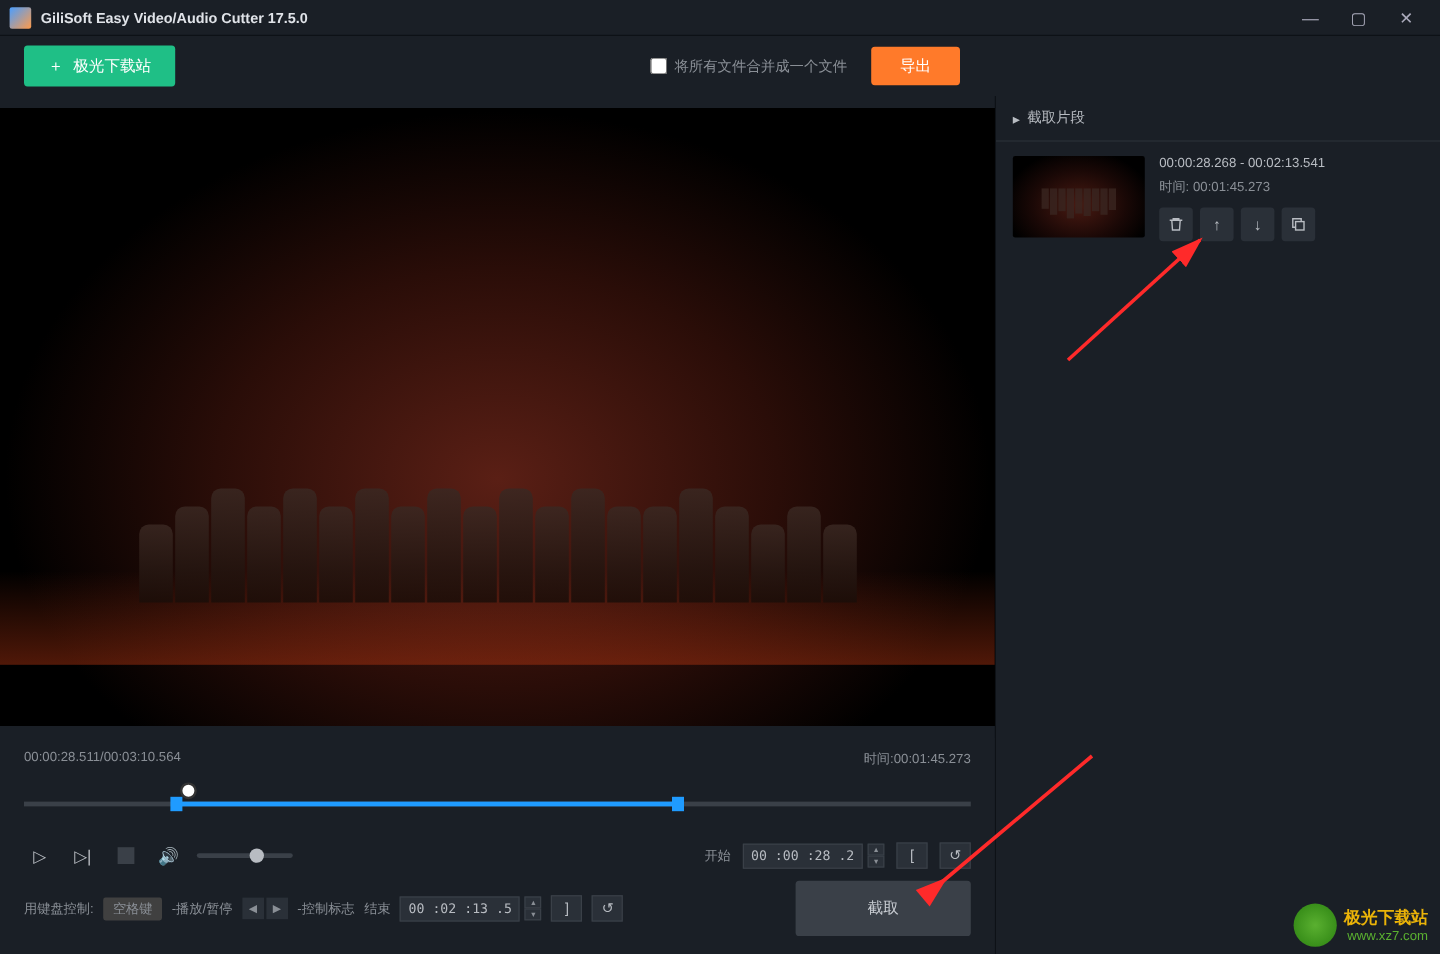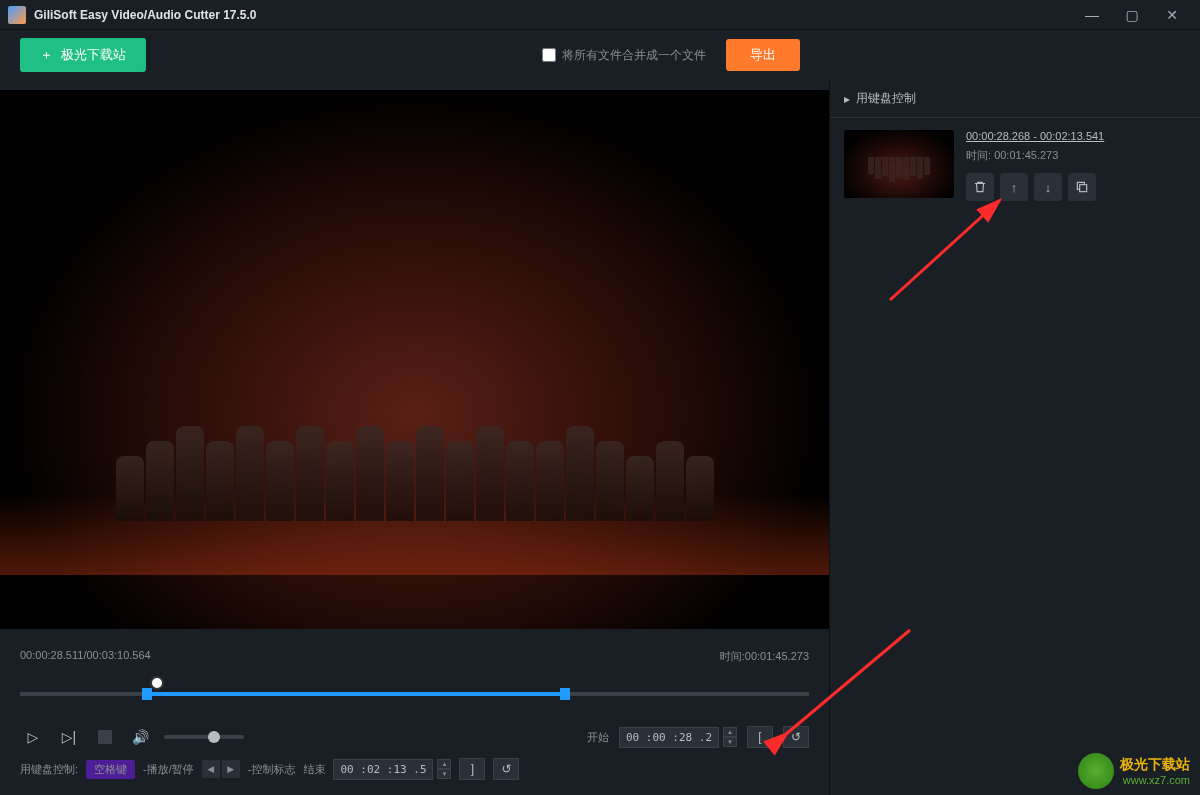--- a/index.html
+++ b/index.html
@@ -52,35 +52,35 @@
 .volume-slider { width: 80px; height: 4px; background: #3a4048; position: relative; border-radius: 2px; }
 .volume-slider::after { content: ''; position: absolute; left: 55%; top: -4px; width: 12px; height: 12px; background: #b8bcc2; border-radius: 50%; }
 .control-label { margin-left: auto; font-family: Liberation Serif, serif; }
 .time-input-group { display: flex; align-items: center; gap: 4px; }
 .time-input { background: #2a3038; border: 1px solid #3a4048; color: #b8bcc2; padding: 3px 6px; font-size: 11px; width: 100px; font-family: monospace; }
 .stepper { display: flex; flex-direction: column; }
 .stepper-btn { width: 14px; height: 10px; background: #2a3038; border: 1px solid #3a4048; font-size: 7px; color: #8a8f96; display: flex; align-items: center; justify-content: center; cursor: pointer; }
 .bracket-btn { width: 26px; height: 22px; background: #2a3038; border: 1px solid #3a4048; color: #b8bcc2; display: flex; align-items: center; justify-content: center; font-size: 12px; cursor: pointer; }
 
 .keyboard-row { display: flex; align-items: center; gap: 8px; font-size: 11px; color: #8a8f96; }
-.key-badge { background: #4c1d95; padding: 2px 8px; border-radius: 2px; }
+.key-badge { background: #404040; padding: 2px 8px; border-radius: 2px; }
 .arrow-set { display: flex; gap: 2px; }
 .arrow-btn { width: 18px; height: 18px; background: #2a3038; display: flex; align-items: center; justify-content: center; font-size: 9px; color: #8a8f96; }
 
 .cut-btn { background: #3a4048; color: #c8ccd2; border: none; padding: 14px 60px; font-size: 13px; border-radius: 3px; cursor: pointer; margin-left: 30px; }
 .controls-bottom { display: flex; align-items: center; justify-content: space-between; }
 
 
 .segments-header { padding: 10px 14px; font-size: 12px; color: #b8bcc2; border-bottom: 1px solid #2a3038; display: flex; align-items: center; gap: 6px; }
 .segment-item { padding: 12px 14px; display: flex; gap: 12px; }
 .segment-thumb { width: 110px; height: 68px; background: radial-gradient(ellipse at 50% 60%, #4a1a12 0%, #1a0806 50%, #000 80%); border-radius: 2px; position: relative; }
 .segment-thumb-figs { position: absolute; bottom: 20%; left: 10%; right: 10%; height: 40%; display: flex; justify-content: center; gap: 1px; }
 .segment-thumb-figs span { width: 6px; background: #3a2520; opacity: 0.8; }
 .segment-info { flex: 1; font-size: 11px; color: #b8bcc2; }
-.segment-range { margin-bottom: 6px; text-decoration: underline; }
+.segment-range { margin-bottom: 6px; }
 .segment-duration { color: #8a8f96; margin-bottom: 10px; }
 .segment-actions { display: flex; gap: 6px; }
 .seg-action-btn { width: 28px; height: 28px; background: #2a3038; border-radius: 3px; display: flex; align-items: center; justify-content: center; color: #b8bcc2; cursor: pointer; font-size: 13px; }
 
 
 .arrow-anno { position: absolute; pointer-events: none; }
 .arrow-anno svg { overflow: visible; }
 
 
 .watermark { position: absolute; bottom: 6px; right: 10px; text-align: right; font-size: 11px; }
@@ -194,28 +194,29 @@
           <div class="time-input-group">
             <input class="time-input" value="00 :02 :13 .541" style="">
             <div class="stepper">
               <div class="stepper-btn">▴</div>
               <div class="stepper-btn">▾</div>
             </div>
           </div>
           <div class="bracket-btn">]</div>
           <div class="bracket-btn">↺</div>
         </div>
+        <button class="cut-btn">截取</button>
       </div>
     </div>
   </div>
 
   <div class="right-panel">
     <div class="segments-header">
       <span>▸</span>
-      <span>用键盘控制</span>
+      <span>截取片段</span>
     </div>
     <div class="segment-item">
       <div class="segment-thumb">
         <div class="segment-thumb-figs">
           <span style="height:60%"></span>
             <span style="height:80%"></span>
             <span style="height:70%"></span>
           <span style="height:90%"></span>
             <span style="height:75%"></span>
             <span style="height:85%"></span>

